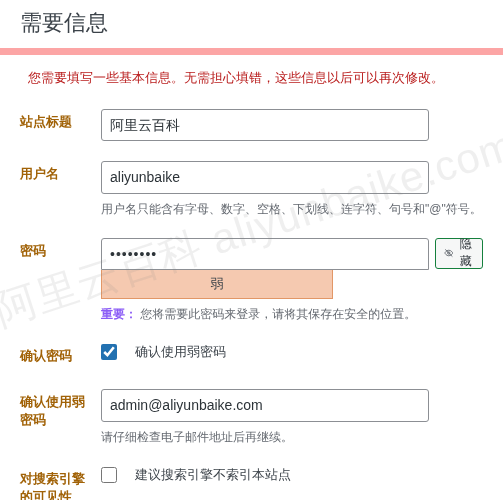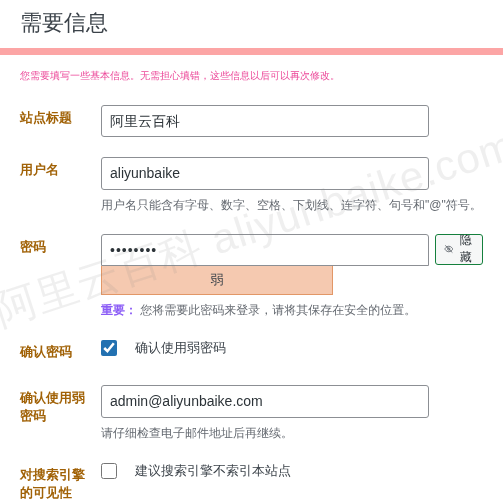--- a/index.html
+++ b/index.html
@@ -19,23 +19,23 @@
       padding: 0;
     }
     .heading {
       font-size: 22px;
       font-weight: 400;
       color: #3c434a;
       padding: 8px 20px 10px 20px;
       border-bottom: 7px solid #fca5a5;
     }
     .intro {
-      padding: 14px 20px 12px 20px;
-      font-size: 10px;
-      color: #ec4899;
+      padding: 14px 20px 12px 28px;
+      font-size: 13px;
+      color: #b91c1c;
     }
     table.form { width: 100%; border-collapse: collapse; }
     table.form th {
       text-align: left;
       vertical-align: top;
       width: 140px;
       padding: 14px 0 14px 20px;
       font-weight: 600;
       font-size: 13px;
       color: #a16207;

